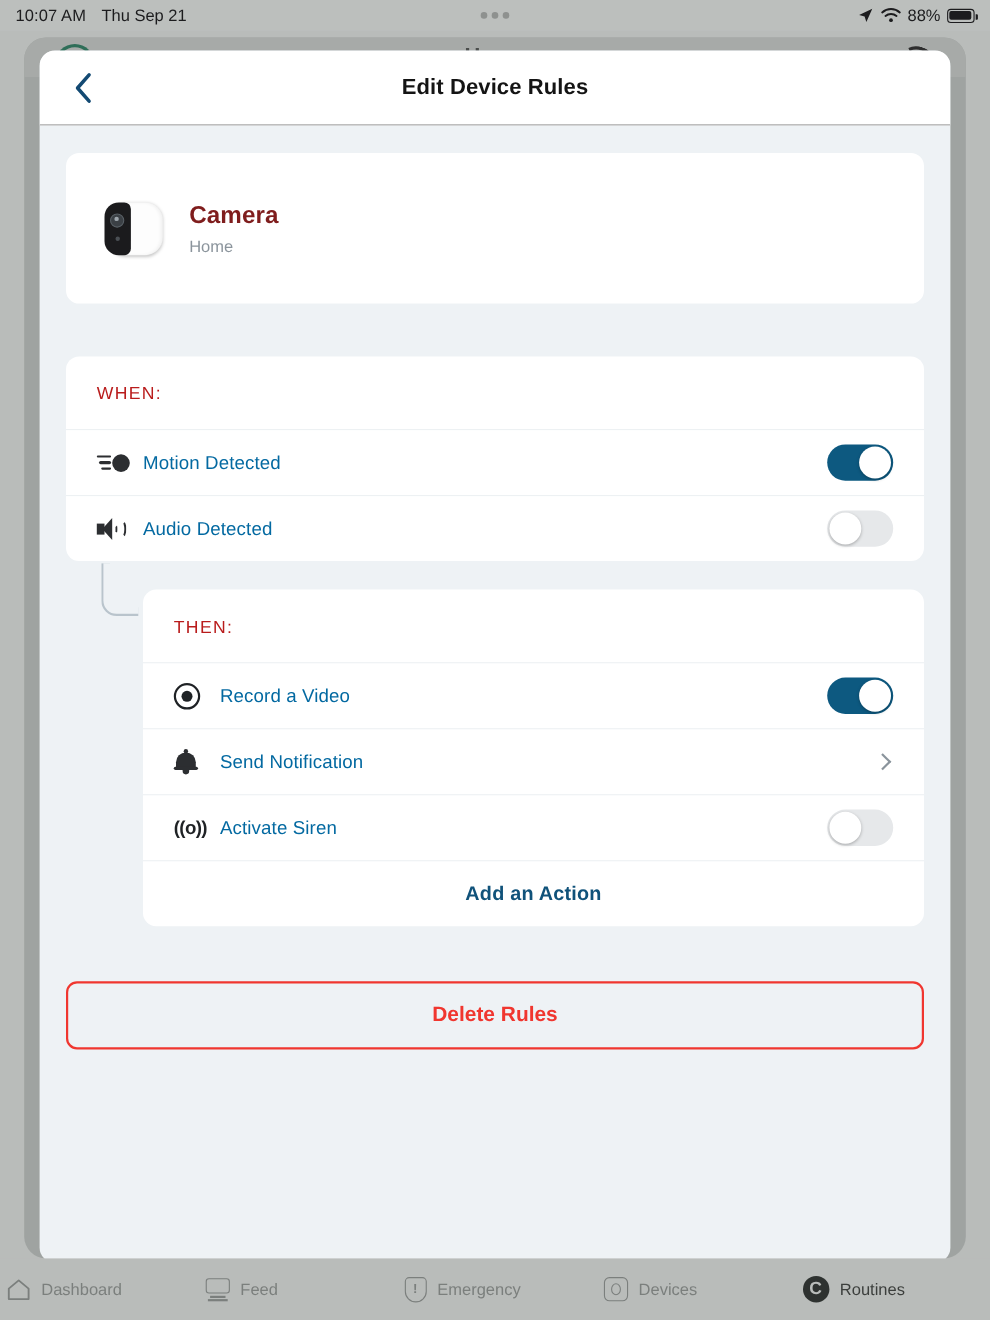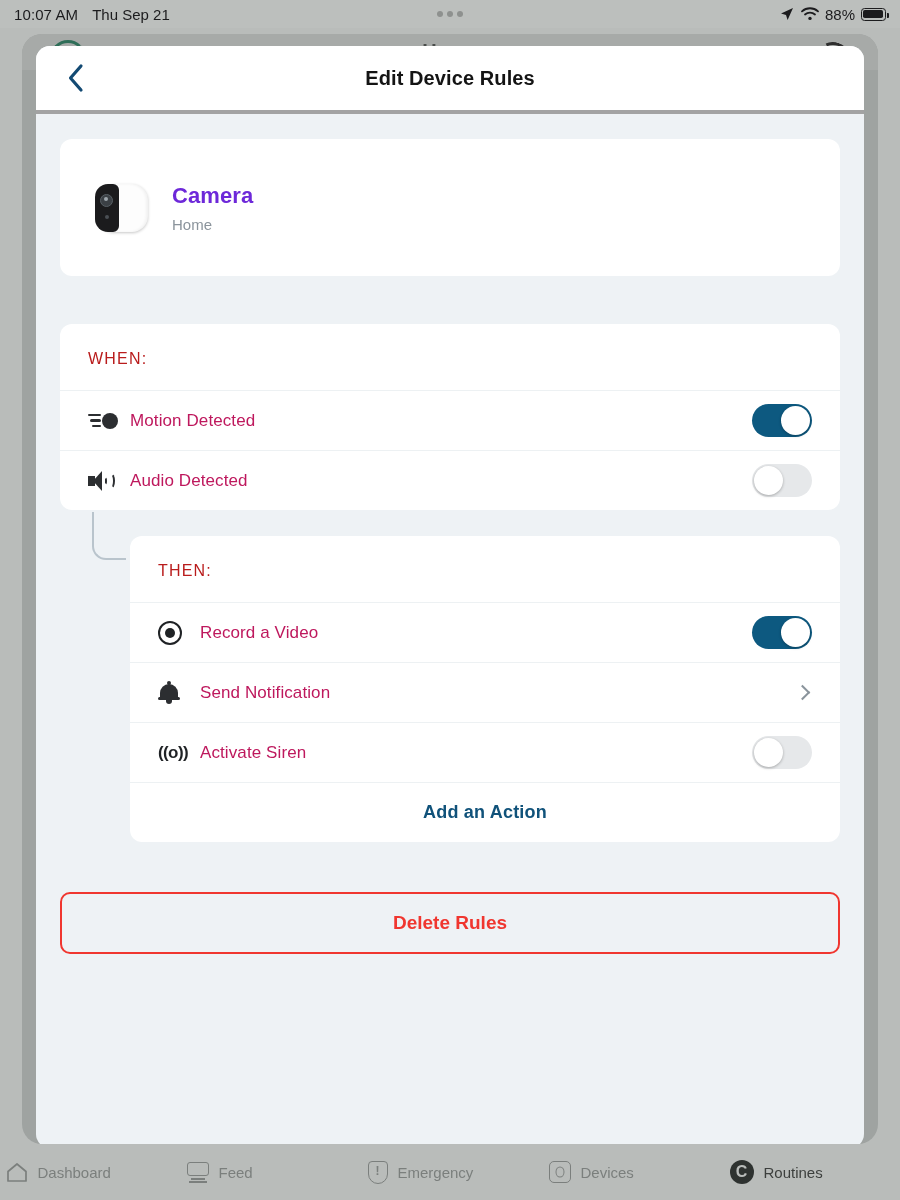--- a/index.html
+++ b/index.html
@@ -53,35 +53,35 @@
   .bg-title { position:absolute; left:50%; top:6px; transform:translateX(-50%);
               font-size:20px; color:#4a4d4b; font-weight:600; }
 
   
   .sheet {
     position: absolute; left: 36px; top: 46px; width: 828px; height: 1102px;
     background: #eef2f5; border-radius: 14px; overflow: hidden;
   }
   .sheet-header {
     height: 68px; background: #ffffff; position: relative;
-    border-bottom: 4px solid #a3a3a3;
+    border-bottom: 1px solid #a3a3a3;
     display: flex; align-items: center;
   }
   .back-btn { position:absolute; left: 22px; top:50%; transform: translateY(-50%);
               width: 36px; height: 36px; display:flex; align-items:center; justify-content:center;
               cursor: pointer; }
   .sheet-title { width: 100%; text-align: center; font-size: 20px; font-weight: 700; color: #141414;
                  letter-spacing: 0.1px; }
 
   .sheet-body { padding: 0 24px; }
 
   
   .card { background: #ffffff; border-radius: 12px; }
   .device-card { margin-top: 25px; height: 137px; display:flex; align-items:center; padding: 0 32px; gap: 22px; }
-  .device-name { font-size: 22px; font-weight: 700; color: #6d28d9; letter-spacing: 0.1px; }
+  .device-name { font-size: 22px; font-weight: 700; color: #7f1d1d; letter-spacing: 0.1px; }
   .device-room { font-size: 15px; color: #8b949c; margin-top: 7px; }
 
   
   .cam { width: 58px; height: 52px; position: relative; }
   .cam-body { position:absolute; left: 8px; top: 2px; width: 48px; height: 48px;
               background: #fdfdfd; border-radius: 14px 16px 16px 14px;
               box-shadow: 0 1px 3px rgba(0,0,0,0.22), inset -2px 0 3px rgba(0,0,0,0.05); }
   .cam-face { position:absolute; left: 3px; top: 2px; width: 24px; height: 48px;
               background: #1b1b1d; border-radius: 13px 6px 6px 13px; }
   .cam-lens { position:absolute; left: 8px; top: 12px; width: 13px; height: 13px;
@@ -89,21 +89,21 @@
   .cam-lens::after { content:""; position:absolute; left:3px; top:2px; width:4px; height:4px;
                      border-radius:50%; background:#9ea6ad; }
   .cam-dot { position:absolute; left: 13px; top: 33px; width: 4px; height: 4px; border-radius:50%;
              background: #4a4f54; }
 
   
   .when-card { margin-top: 48px; }
   .sec-label { font-size: 16px; color: #b91c1c; letter-spacing: 1.2px; padding: 26px 28px 22px; }
   .row { height: 60px; display:flex; align-items:center; padding: 0 28px; border-top: 1px solid #edf1f3; }
   .row-ico { width: 42px; flex: 0 0 42px; display:flex; align-items:center; justify-content:flex-start; }
-  .row-label { font-size: 17px; color: #be185d; letter-spacing: 0.1px; }
+  .row-label { font-size: 17px; color: #0369a1; letter-spacing: 0.1px; }
   .row-right { margin-left: auto; display:flex; align-items:center; }
 
   
   .tgl { width: 60px; height: 33px; border-radius: 17px; position: relative; cursor:pointer; }
   .tgl.on { background: #0d5980; }
   .tgl.off { background: #e6e8ea; }
   .tgl .knob { position:absolute; top: 2px; width: 29px; height: 29px; border-radius: 50%;
                background: #fff; box-shadow: 0 1px 3px rgba(0,0,0,0.28); }
   .tgl.on .knob { right: 2px; }
   .tgl.off .knob { left: 2px; }

